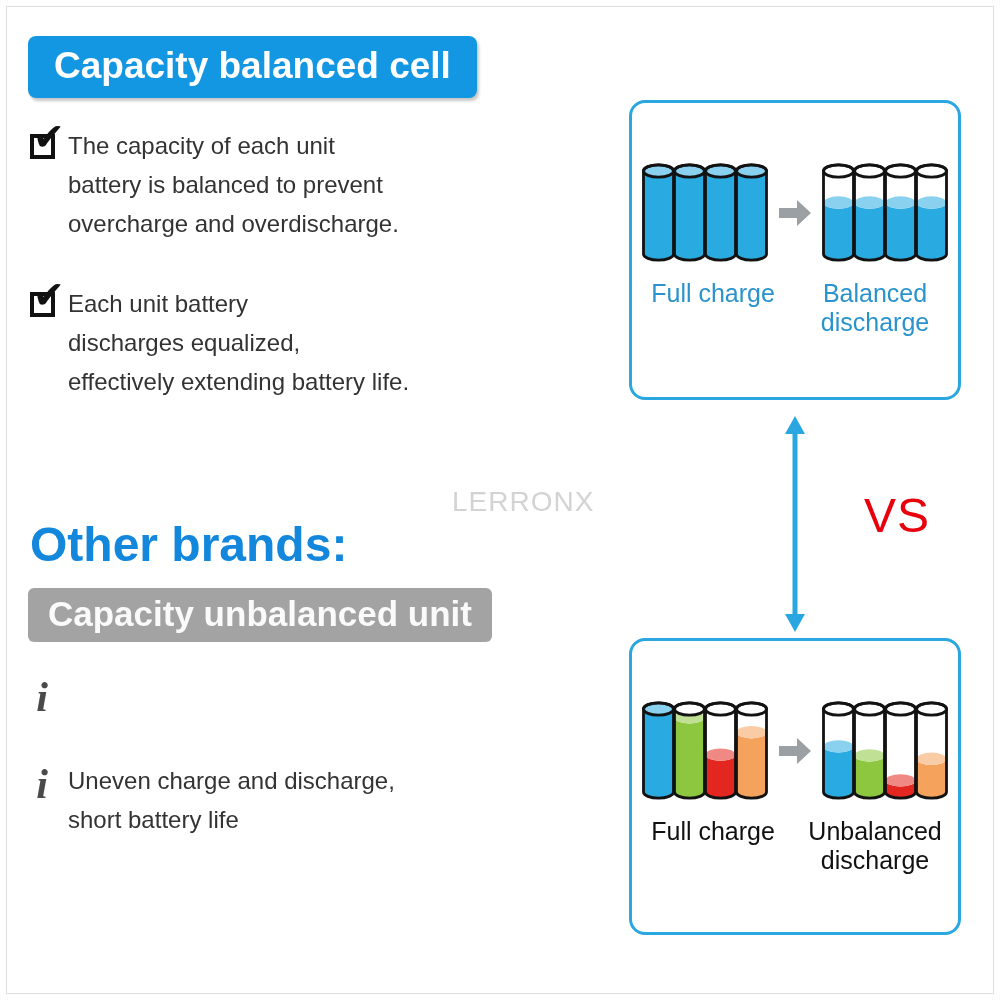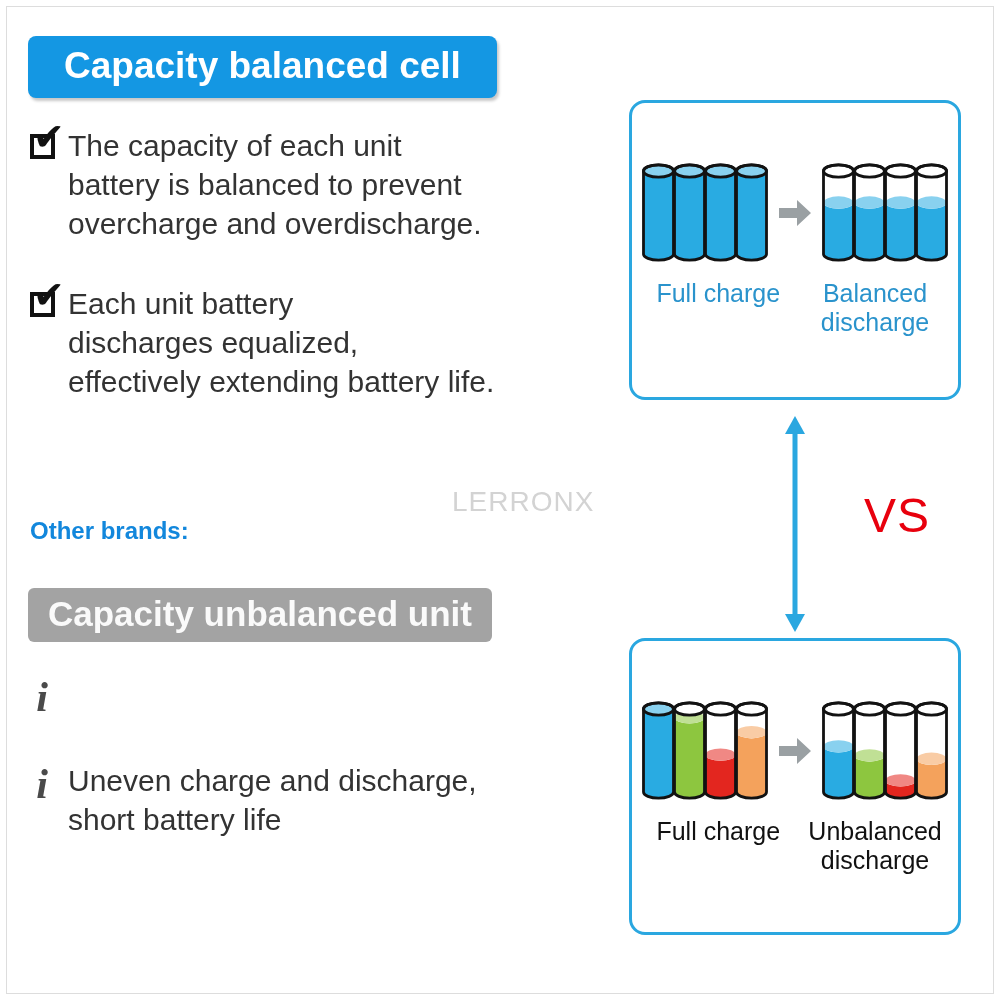--- a/index.html
+++ b/index.html
@@ -6,53 +6,53 @@
     --accent:#1497e3; --panel-border:#2aa7e0; --gray-banner:#a3a3a3;
     --arrow-gray:#9aa0a3; --blue-label:#2a93cc; --vs-red:#e8000d; --text:#333333;
   }
   *{box-sizing:border-box}
   html,body{margin:0;padding:0}
   body{width:1000px;height:1000px;position:relative;background:#fff;
        font-family:"Liberation Sans",sans-serif;overflow:hidden}
   .frame{position:absolute;inset:6px;border:1px solid #ddd;pointer-events:none}
 
   .banner{position:absolute;color:#fff;font-weight:bold;white-space:nowrap}
-  .banner.blue{left:28px;top:36px;font-size:37px;padding:9px 36px 11px;
+  .banner.blue{left:28px;top:36px;font-size:37px;padding:9px 26px 11px;
       background:var(--accent);border-radius:8px;box-shadow:2px 3px 3px rgba(0,0,0,.22)}
   .banner.gray{left:28px;top:588px;font-size:35px;padding:6px 20px 8px;
       background:var(--gray-banner);border-radius:6px;color:#fafafa}
 
   .bullets{position:absolute;width:620px}
   #balanced-bullets{left:28px;top:126px}
   #unbalanced-bullets{left:28px;top:674px}
   .bullet{display:flex;align-items:flex-start;margin-bottom:41px}
-  .bullet-text{margin:0;font-size:30px;line-height:39px;color:var(--text);white-space:pre-line}
+  .bullet-text{margin:0;font-size:24px;line-height:39px;color:var(--text);white-space:pre-line}
   .check-icon{flex:0 0 auto;position:relative;width:25px;height:25px;border:4px solid #111;
       margin:8px 13px 0 2px}
   .check-icon::after{content:"✔";position:absolute;left:-1px;top:-20px;font-size:38px;
       line-height:1;color:#111}
   .info-icon{flex:0 0 auto;width:28px;margin:0 12px 0 0;font-family:"Liberation Serif",serif;
       font-style:italic;font-weight:bold;font-size:42px;line-height:1.1;color:#4a4a4a;text-align:center}
 
   .watermark{position:absolute;left:452px;top:486px;font-size:28px;color:#d3d3d3;letter-spacing:1px}
-  .other-brands{position:absolute;left:30px;top:517px;font-size:24px;font-weight:bold;color:#1287dc}
+  .other-brands{position:absolute;left:30px;top:517px;font-size:48px;font-weight:bold;color:#1287dc}
 
   .panel{position:absolute;left:629px;width:332px;border:3px solid var(--panel-border);
       border-radius:16px;background:#fff;display:flex;flex-direction:column;align-items:center}
   .panel.top{top:100px;height:300px}
   .panel.bottom{top:638px;height:297px}
   .bat-row{display:flex;align-items:center;justify-content:center;margin-top:58px}
   .bat-group{display:flex}
   .bat-group .battery + .battery{margin-left:-6px}
   .battery{width:37px;height:104px}
   .h-arrow{width:36px;height:36px;margin:0 7px}
   .h-arrow polygon{fill:var(--arrow-gray)}
   .label-row{display:flex;width:100%;padding:0 14px;margin-top:14px}
   .bat-label{font-size:25px;line-height:1.15;white-space:pre-line}
-  .bat-label.left{flex:0 0 45%;text-align:right}
+  .bat-label.left{flex:0 0 45%;text-align:center}
   .bat-label.right{flex:1;text-align:center;padding-left:26px}
   .panel.top .bat-label{color:var(--blue-label)}
   .panel.bottom .bat-label{color:#111}
 
   .v-arrow{position:absolute;left:780px;top:415px;width:30px;height:218px}
   .v-arrow line{stroke:var(--panel-border)}
   .v-arrow polygon{fill:var(--panel-border)}
   .vs{position:absolute;left:864px;top:488px;font-size:48px;color:var(--vs-red);letter-spacing:1px}
 </style>
 </head>

